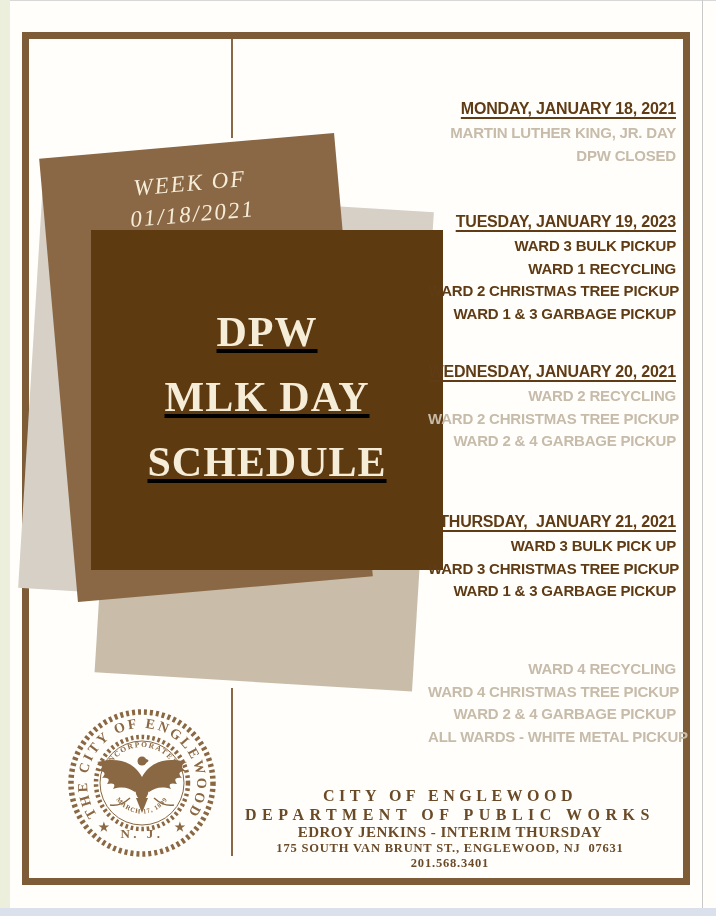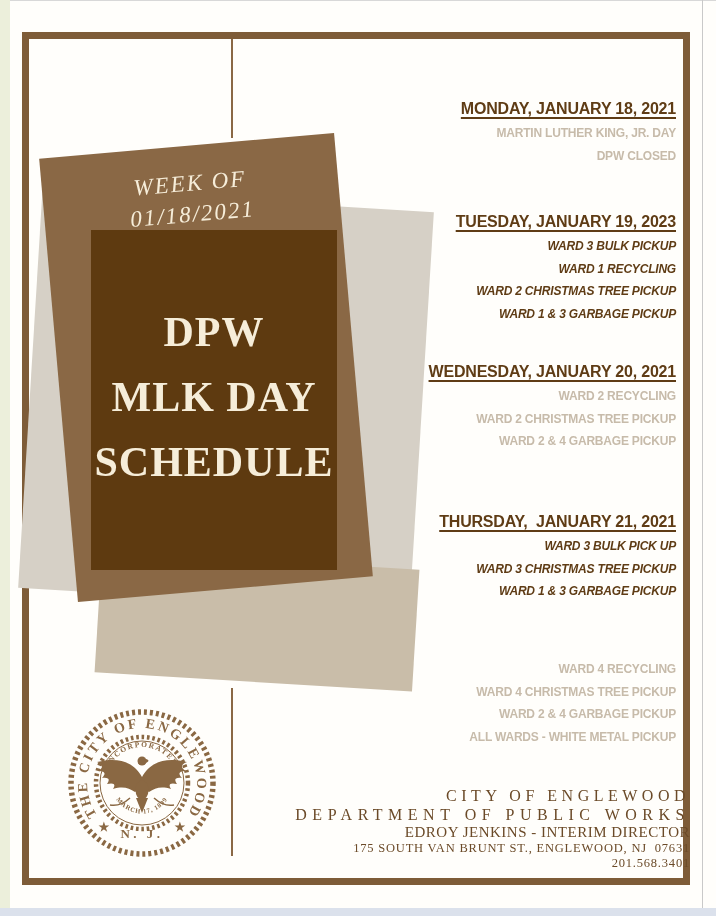--- a/index.html
+++ b/index.html
@@ -19,21 +19,21 @@
   }
   .divider{position:absolute;width:2px;background:var(--medium_brown);}
   .divider.seg1{left:231px;top:39px;height:99px;}
   .divider.seg2{left:231px;top:688px;height:168px;}
 
   
   .layer{position:absolute;}
   .layer-greige{left:30px;top:200px;width:392px;height:400px;background:var(--greige);transform:rotate(3.5deg);}
   .layer-tan{left:98px;top:560px;width:318px;height:122px;background:var(--tan);transform:rotate(3.5deg);}
   .layer-week{left:58px;top:145px;width:296px;height:445px;background:var(--medium_brown);transform:rotate(-5deg);}
-  .layer-dark{left:91px;top:230px;width:246px;height:340px;background:var(--dark_brown);}
+  .layer-dark{left:91px;top:230px;width:352px;height:340px;background:var(--dark_brown);text-decoration:underline;}
 
   .week-of{
     padding-top:22px;text-align:center;
     font-family:"Liberation Serif",serif;font-style:italic;
     font-size:23px;line-height:31px;letter-spacing:2px;
     color:var(--cream);
   }
   .poster-title{
     padding-top:70px;text-align:center;
     font-family:"Liberation Serif",serif;font-weight:700;
@@ -43,28 +43,28 @@
 
   
   .schedule-col{position:absolute;left:428px;top:0;width:248px;}
   .day-block{position:absolute;left:0;width:248px;text-align:right;}
   .day-header{
     font-size:16px;font-weight:700;letter-spacing:-0.2px;
     color:var(--dark_text);
     text-decoration:underline;text-decoration-thickness:1.5px;text-underline-offset:3px;
     margin-bottom:4px;white-space:nowrap;
   }
-  .day-line{font-size:12px;font-weight:700;line-height:22.5px;letter-spacing:-0.2px;white-space:nowrap;}
-  .tone-dark{color:var(--dark_text);font-style:italic;}
+  .day-line{font-size:15px;font-weight:700;line-height:22.5px;letter-spacing:-0.2px;white-space:nowrap;}
+  .tone-dark{color:var(--dark_text);}
   .tone-light{color:var(--light_text);}
 
   
   .footer{
-    position:absolute;left:210px;top:786px;width:480px;text-align:right;
-    font-family:"Liberation Serif",serif;font-weight:400;color:var(--footer_text);
+    position:absolute;left:210px;top:786px;width:480px;text-align:center;
+    font-family:"Liberation Serif",serif;font-weight:700;color:var(--footer_text);
   }
   .footer .l1{font-size:16px;letter-spacing:4.5px;line-height:19px;white-space:nowrap;}
   .footer .l2{font-size:16px;letter-spacing:5.5px;line-height:19px;white-space:nowrap;}
   .footer .l3{font-size:15px;letter-spacing:0.5px;line-height:17px;}
   .footer .l4{font-size:12.5px;letter-spacing:0.8px;line-height:15px;}
   .footer .l5{font-size:12.5px;letter-spacing:0.8px;line-height:15px;}
 
   .seal{position:absolute;left:62px;top:703px;width:160px;height:160px;}
   .seal text{font-family:"Liberation Serif",serif;font-weight:700;fill:var(--seal);}
 </style>
@@ -168,17 +168,17 @@
       <ellipse cx="80" cy="87" rx="6.5" ry="10" stroke="none"></ellipse>
       <path stroke="none" d="M74,95 L80,110 L86,95 Z"></path>
       <path d="M68,95 Q58,104 48,102" fill="none" stroke-width="1.5"></path>
       <path d="M92,95 Q102,104 112,102" fill="none" stroke-width="1.5"></path>
     </g>
   </svg>
 
   <div class="footer">
     <div class="l1">CITY OF ENGLEWOOD</div>
     <div class="l2">DEPARTMENT OF PUBLIC WORKS</div>
-    <div class="l3">EDROY JENKINS - INTERIM DIRECTOR</div>
+    <div class="l3">EDROY JENKINS - INTERIM THURSDAY</div>
     <div class="l4">175 SOUTH VAN BRUNT ST., ENGLEWOOD, NJ&nbsp; 07631</div>
     <div class="l5">201.568.3401</div>
   </div>
 </div>
 
 </body></html>

